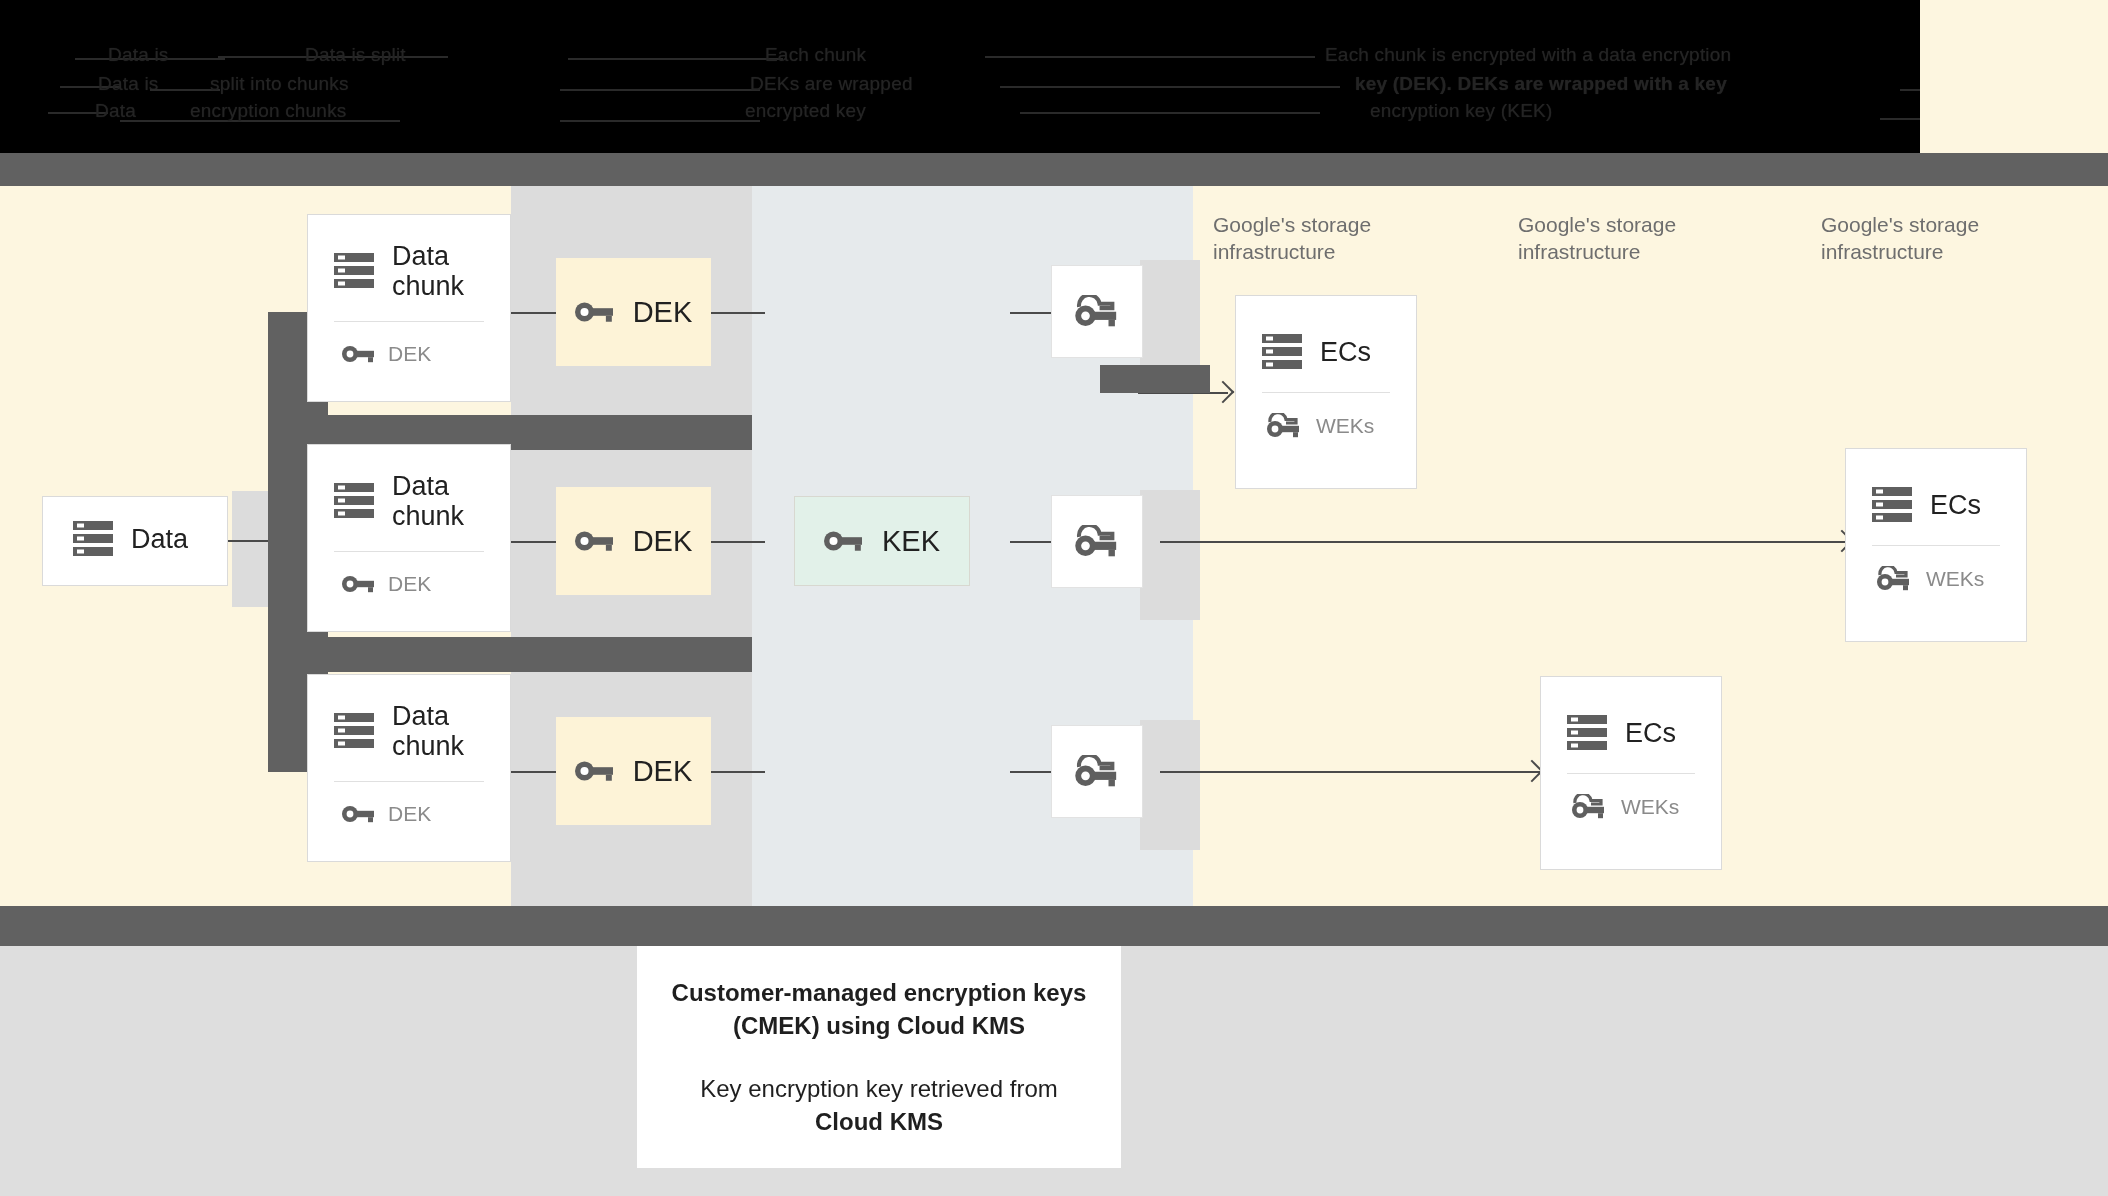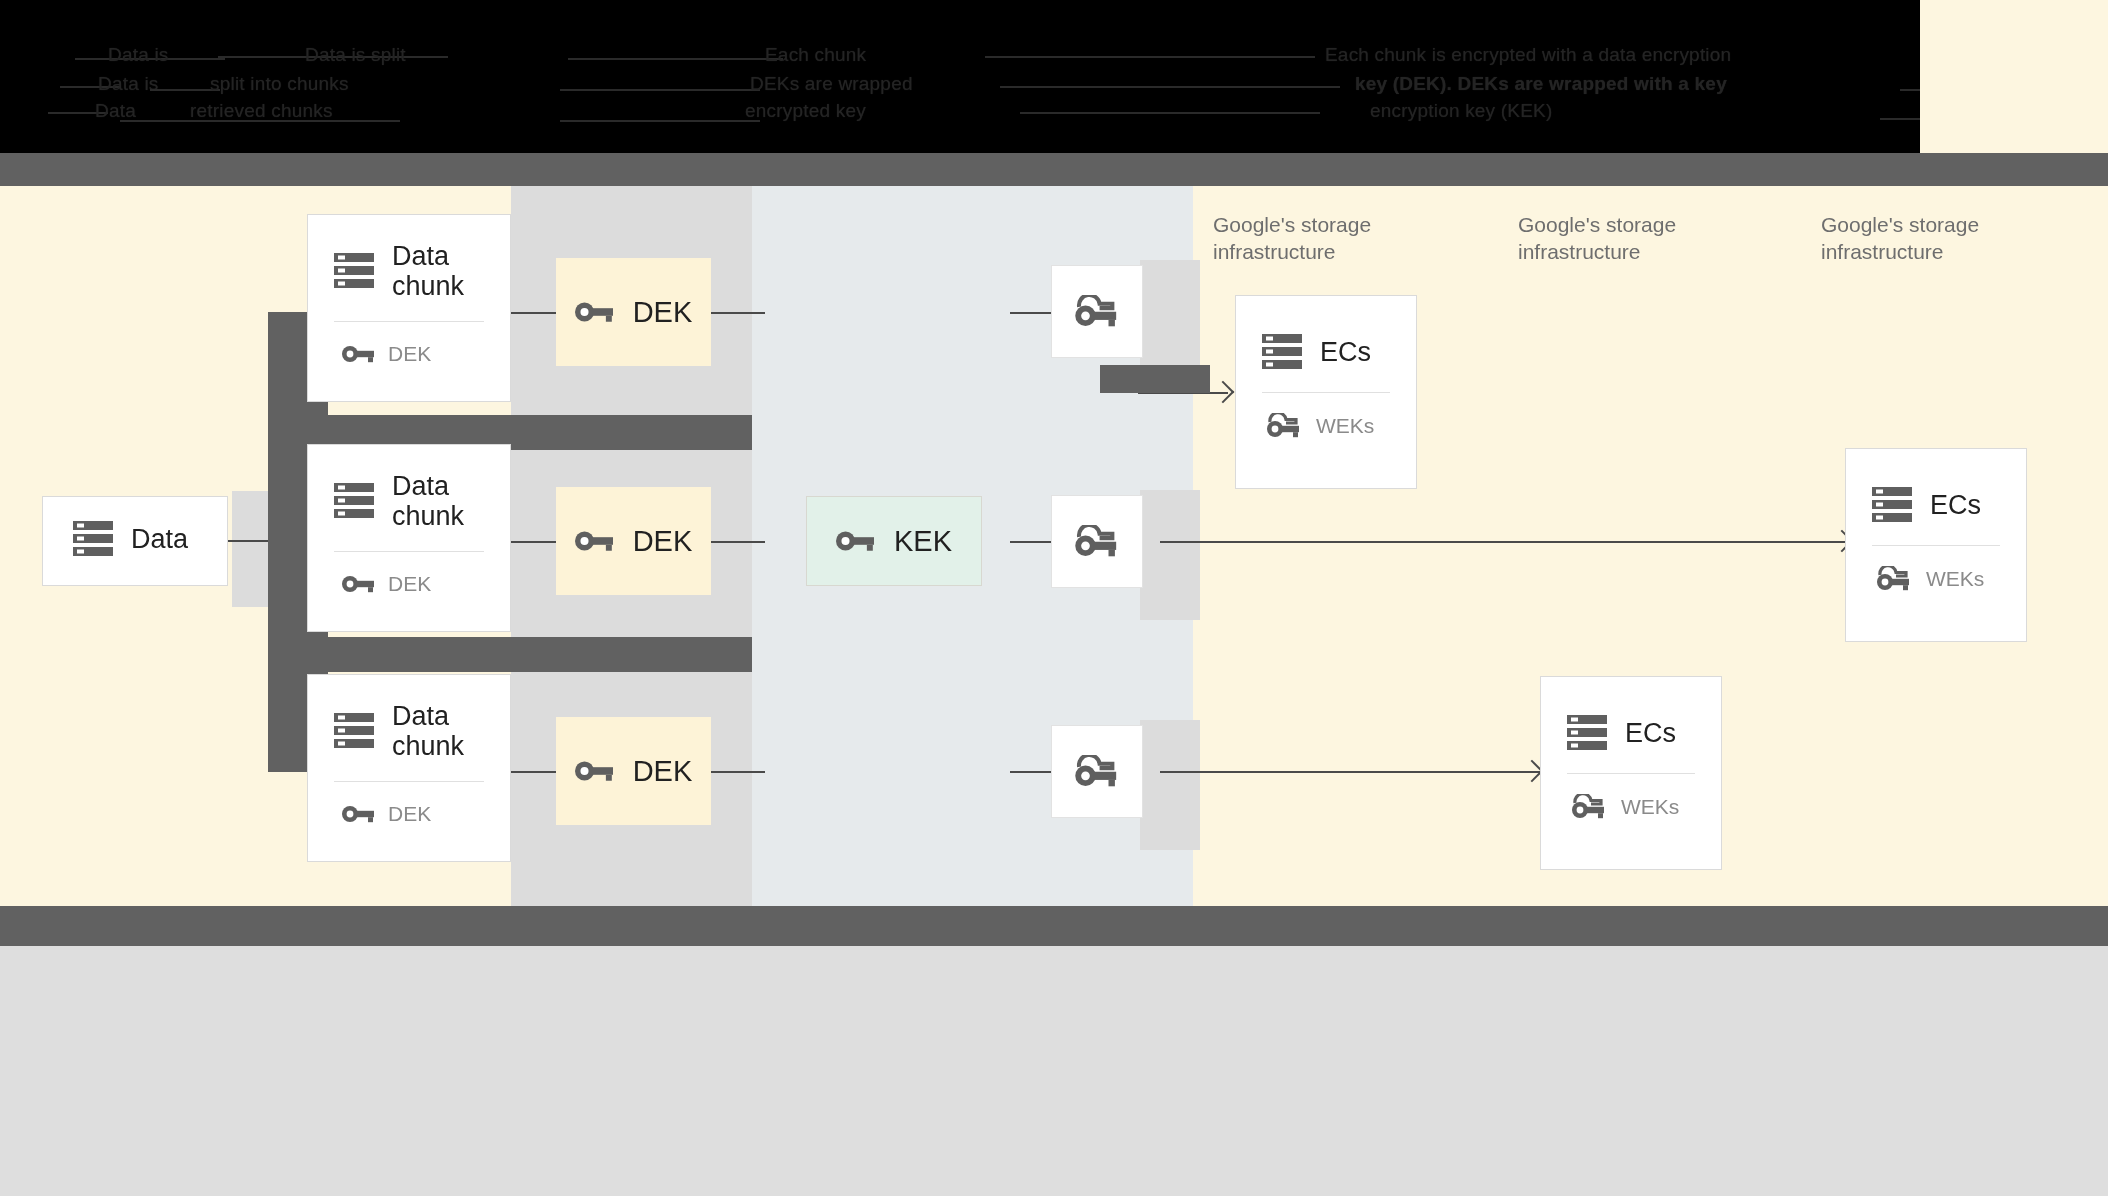--- a/index.html
+++ b/index.html
@@ -60,21 +60,21 @@
   .card-divider {
     height: 1px; background: #e0e0e0;
   }
 
   
   .keybox {
     position: absolute; display: flex; align-items: center;
     justify-content: center; gap: 20px;
   }
   .keybox-dek { background: #fdf3d7; }
-  .keybox-kek { background: #e2f1e9; border: 1px solid #d8d8d0; margin-left: 12px; }
+  .keybox-kek { background: #e2f1e9; border: 1px solid #d8d8d0; }
   .keybox-label { font-size: 29px; color: #212121; }
 
   
   .wkbox {
     position: absolute; background: #fff; border: 1px solid #e2e2e2;
     display: flex; align-items: center; justify-content: center;
   }
 
   
   .hline { position: absolute; height: 2px; background: #4a4a4a; }
@@ -139,21 +139,21 @@
         <div class="strike" style="left:560px; top:14px; width:200px;"></div>
         <div class="hdr-cell" style="left:750px; top:-2px;">DEKs are wrapped</div>
         <div class="strike" style="left:1000px;top:11px; width:340px;"></div>
         <div class="hdr-cell" style="left:1355px;top:-2px;font-weight:bold;">key (DEK). DEKs are wrapped with a key</div>
         <div class="strike" style="left:1900px;top:14px; width:110px;"></div>
       </div>
       <div class="hdr-row">
         <div class="strike" style="left:48px;  top:10px; width:60px;"></div>
         <div class="hdr-cell" style="left:95px;  top:-2px;">Data</div>
         <div class="strike" style="left:120px; top:18px; width:280px;"></div>
-        <div class="hdr-cell" style="left:190px; top:-2px;">retrieved chunks</div>
+        <div class="hdr-cell" style="left:190px; top:-2px;">encryption chunks</div>
         <div class="strike" style="left:560px; top:18px; width:200px;"></div>
         <div class="hdr-cell" style="left:745px; top:-2px;">encrypted key</div>
         <div class="strike" style="left:1020px;top:10px; width:300px;"></div>
         <div class="hdr-cell" style="left:1370px;top:-2px;">encryption key (KEK)</div>
         <div class="strike" style="left:1880px;top:16px; width:120px;"></div>
       </div>
     </div>
   </div>
 
   <div class="gray-band-top"></div>
@@ -473,14 +473,20 @@
           <rect x="27" y="19.2" width="5" height="5" fill="#5f5f5f"></rect>
         </svg>
       </span>
       <span class="card-sub">WEKs</span>
     </div>
   </div>
 
   <div class="gray-band-bottom"></div>
   <div class="footer-area"></div>
 
+  <div class="caption-card">
+    <div class="cap-strong">Customer-managed encryption keys</div>
+    <div class="cap-strong">(CMEK) using Cloud KMS</div>
+    <div class="cap-normal">Key encryption key retrieved from</div>
+    <div class="cap-strong">Cloud KMS</div>
+  </div>
 
 </div>
 
 </body></html>

